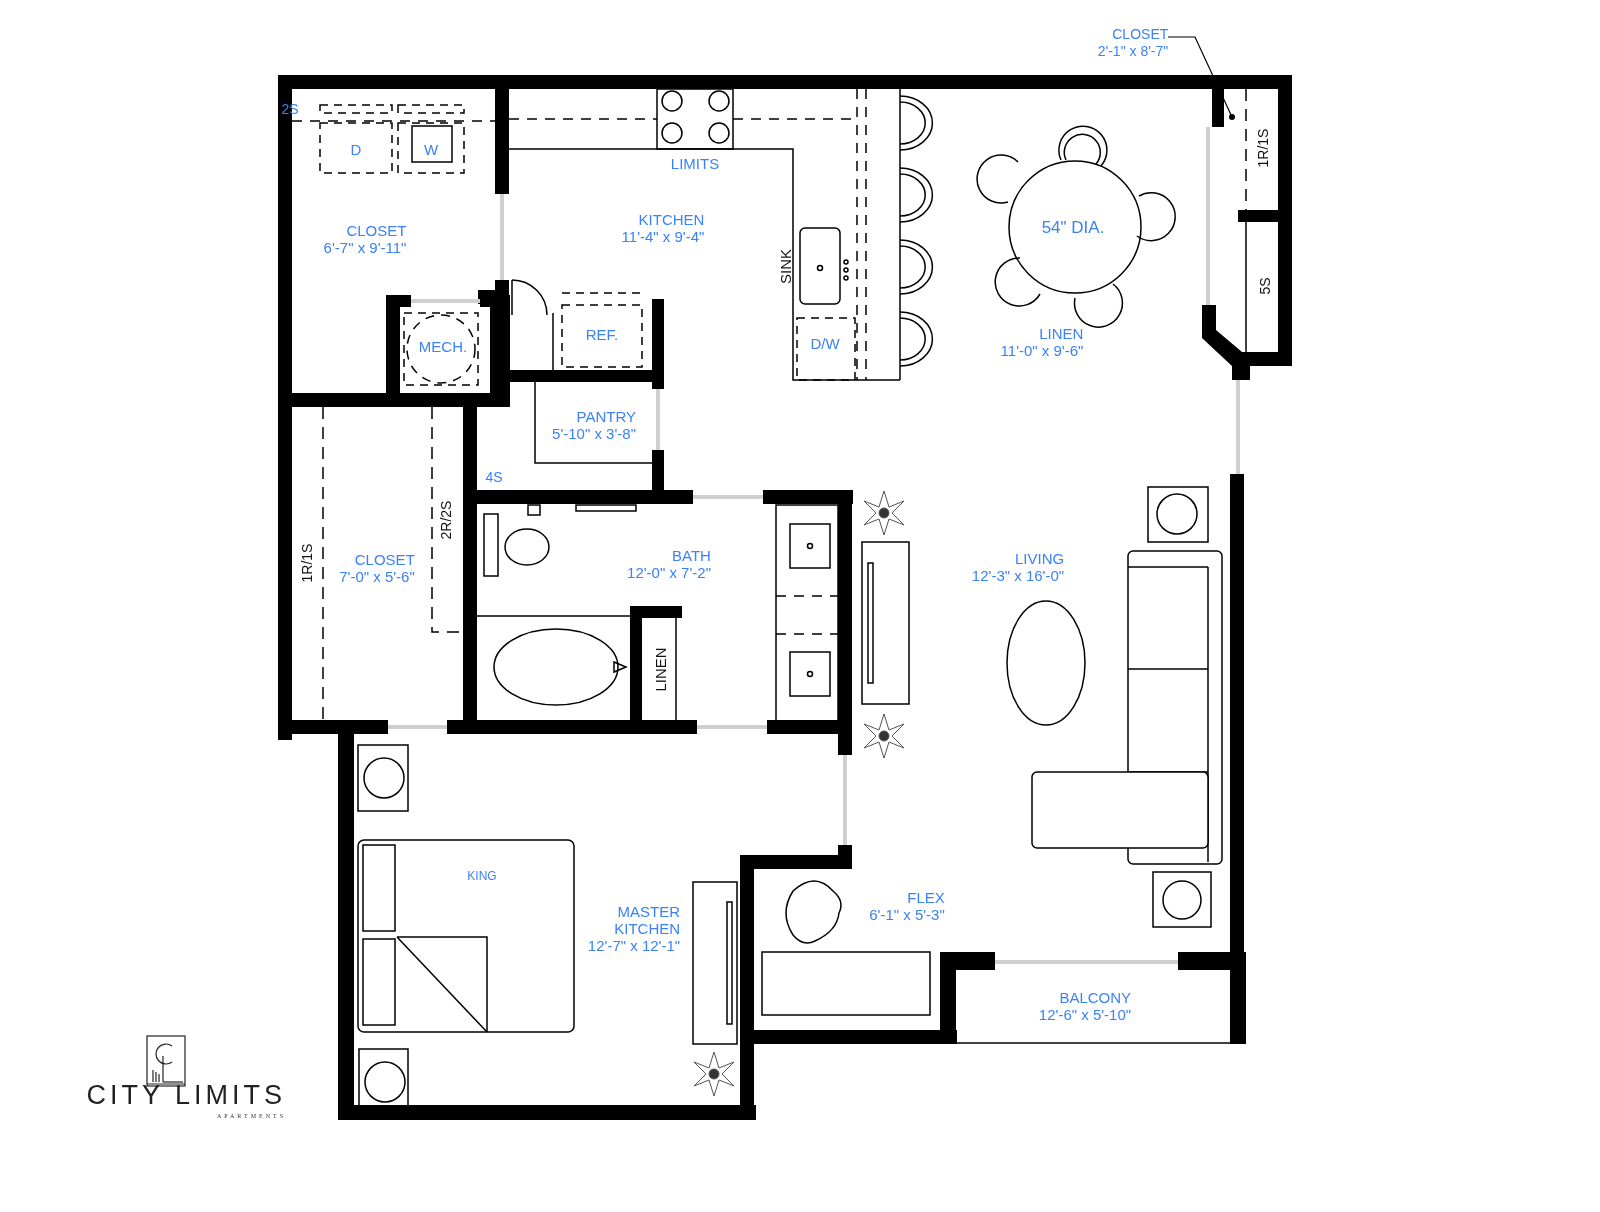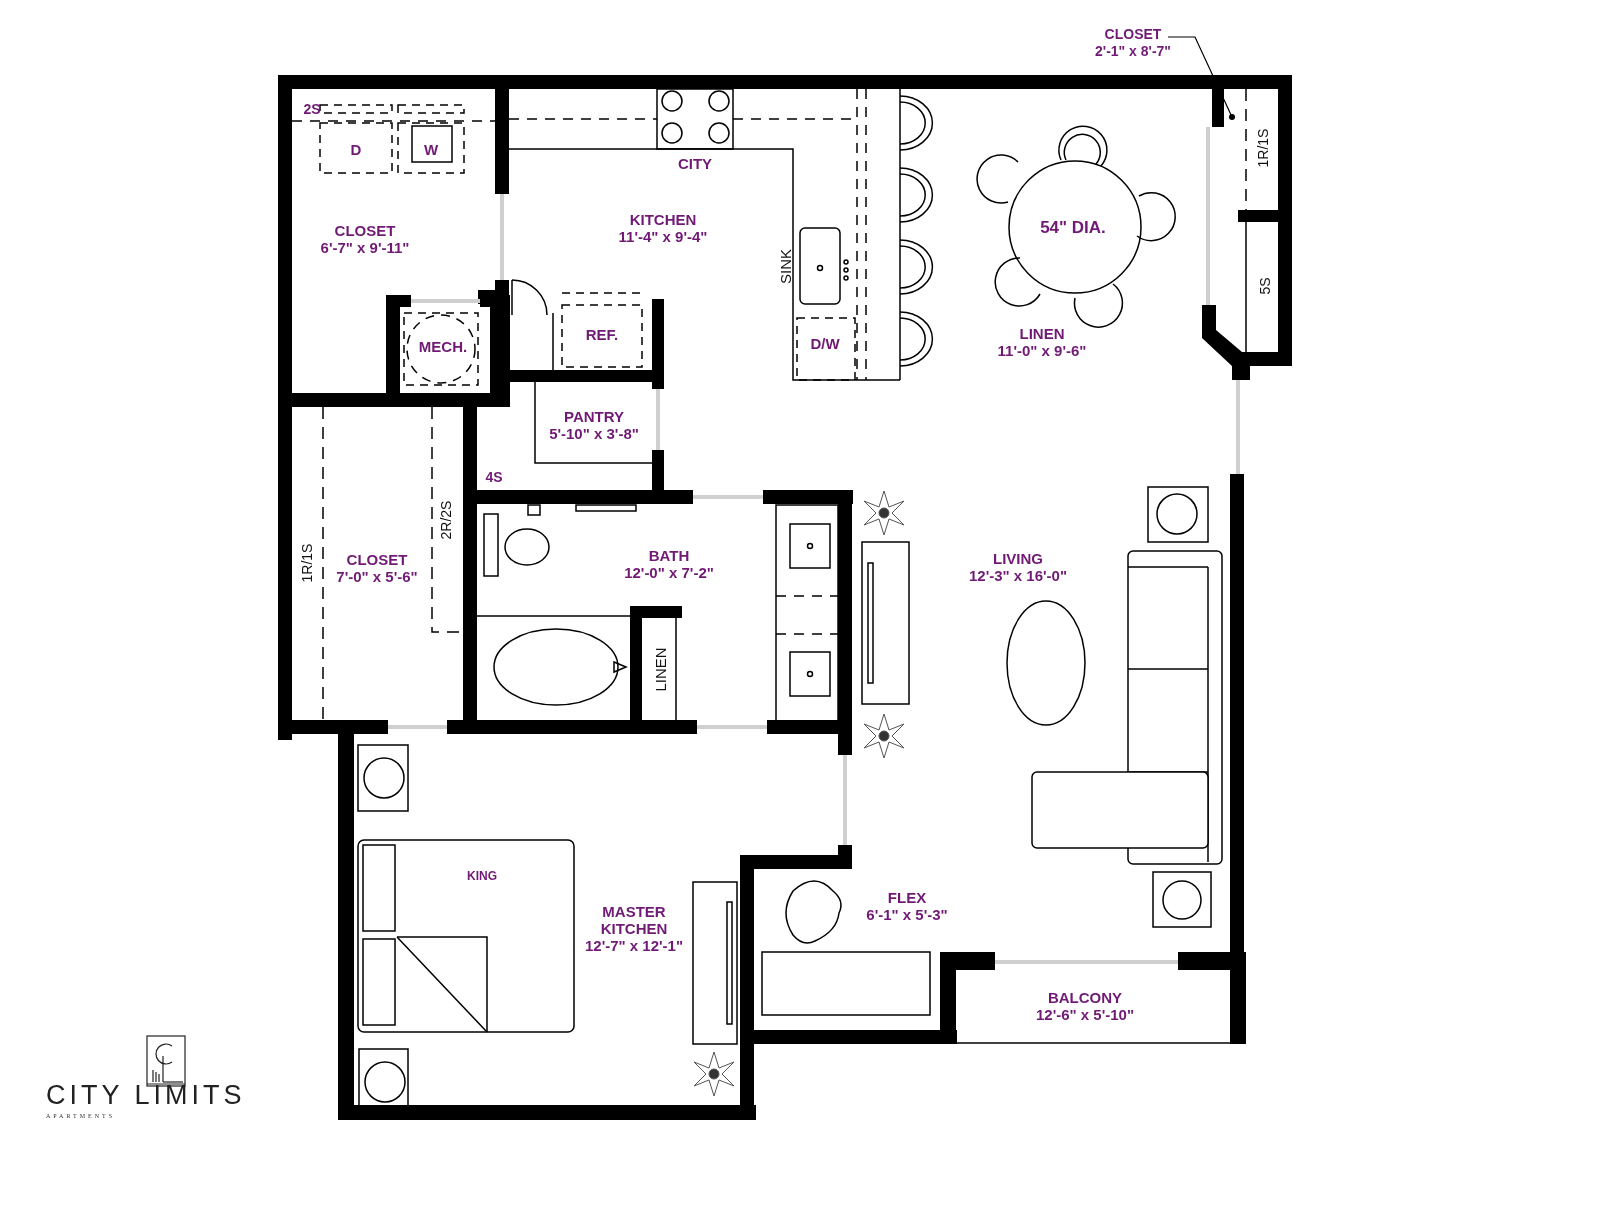--- a/index.html
+++ b/index.html
@@ -1,22 +1,22 @@
 <!DOCTYPE html>
 <html><head>
 <meta charset="utf-8">
 <style>
   html, body { margin:0; padding:0; background:#ffffff; }
   body { width:1600px; height:1212px; position:relative; overflow:hidden; font-family:"Liberation Sans", sans-serif; color:#111; }
   #plan { position:absolute; left:0; top:0; }
-  .lbl { position:absolute; text-align:center; font-size:15px; line-height:17px; color:#701a75; white-space:nowrap; transform:translateX(-50%);font-weight:bold; }
+  .lbl { position:absolute; text-align:right; font-size:15px; line-height:17px; color:#3b82f6; white-space:nowrap; transform:translateX(-50%); }
   .lbl .dim { display:block; }
   .vlbl { position:absolute; font-size:15px; color:#111; white-space:nowrap; transform-origin:center center; }
   .small { font-size:14px; }
-  #logo { position:absolute; left:46px; top:1012px; width:210px; text-align:left; }
+  #logo { position:absolute; left:76px; top:1012px; width:210px; text-align:right; }
   #logo .brand { font-size:27px; letter-spacing:4px; color:#222; margin-top:6px; font-weight:normal; }
   #logo .sub { font-family:"Liberation Serif", serif; font-size:6px; letter-spacing:3px; color:#333; margin-top:2px; }
 </style>
 </head>
 <body>
 
 <svg id="plan" width="1600" height="1212" viewBox="0 0 1600 1212" xmlns="http://www.w3.org/2000/svg">
   <g fill="#000">
 
     <rect x="278" y="75" width="1014" height="14"></rect>
@@ -243,32 +243,32 @@
 <div class="lbl" style="left:1018px;top:550px"><span>LIVING</span><span class="dim">12'-3" x 16'-0"</span></div>
 <div class="lbl" style="left:634px;top:903px">
     <span class="dim">MASTER</span>
     <span class="dim">KITCHEN</span>
     <span class="dim">12'-7" x 12'-1"</span>
   </div>
 <div class="lbl" style="left:907px;top:889px"><span>FLEX</span><span class="dim">6'-1" x 5'-3"</span></div>
 <div class="lbl" style="left:1085px;top:989px"><span>BALCONY</span><span class="dim">12'-6" x 5'-10"</span></div>
 <div class="lbl small" style="left:1133px;top:26px"><span>CLOSET</span><span class="dim">2'-1" x 8'-7"</span></div>
 
-<div class="lbl" style="left:695px;top:155px">CITY</div>
+<div class="lbl" style="left:695px;top:155px">LIMITS</div>
 <div class="vlbl" style="left:768px;top:258px;transform:rotate(-90deg)">SINK</div>
 <div class="lbl" style="left:825px;top:335px">D/W</div>
 <div class="lbl" style="left:602px;top:326px">REF.</div>
 <div class="lbl" style="left:443px;top:338px">MECH.</div>
 <div class="lbl" style="left:356px;top:141px">D</div>
 <div class="lbl" style="left:431px;top:141px">W</div>
 <div class="lbl" style="left:1073px;top:219px;font-size:17px">54" DIA.</div>
 <div class="lbl" style="left:482px;top:868px;font-size:12px">KING</div>
 <div class="vlbl" style="left:638px;top:661px;transform:rotate(-90deg)">LINEN</div>
 
-<div class="lbl small" style="left:312px;top:101px">2S</div>
+<div class="lbl small" style="left:290px;top:101px">2S</div>
 <div class="vlbl small" style="left:1244px;top:140px;transform:rotate(-90deg)">1R/1S</div>
 <div class="vlbl small" style="left:1256px;top:278px;transform:rotate(-90deg)">5S</div>
 <div class="lbl small" style="left:494px;top:469px">4S</div>
 <div class="vlbl small" style="left:288px;top:555px;transform:rotate(-90deg)">1R/1S</div>
 <div class="vlbl small" style="left:427px;top:512px;transform:rotate(-90deg)">2R/2S</div>
 
 <div id="logo">
   <div style="height:62px"></div>
   <div class="brand">CITY LIMITS</div>
   <div class="sub">APARTMENTS</div>

